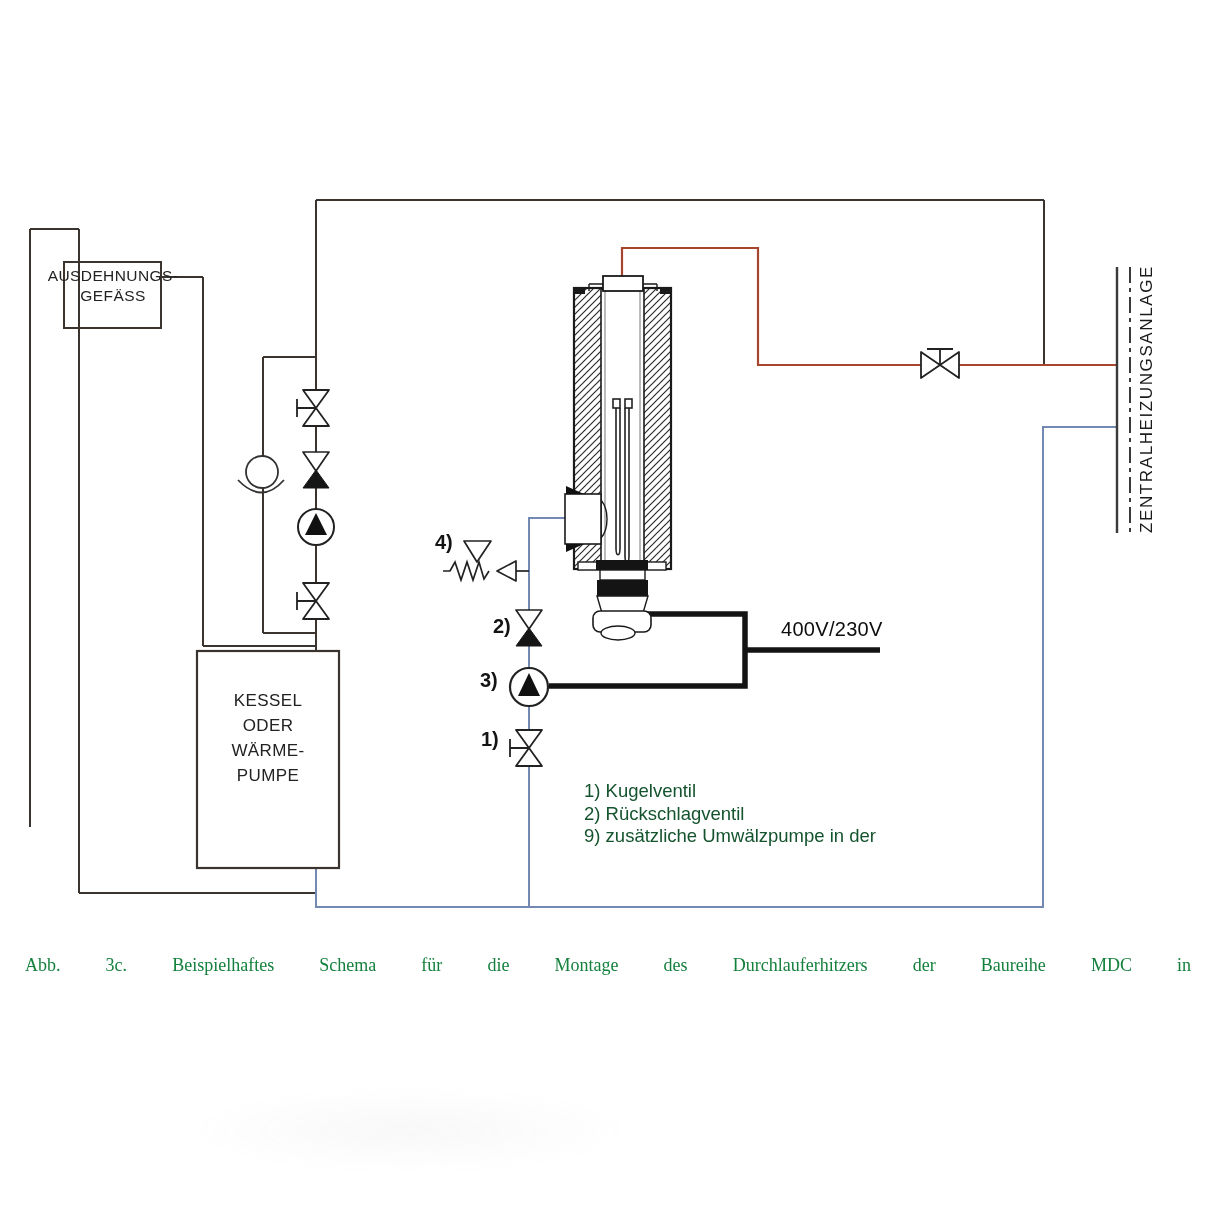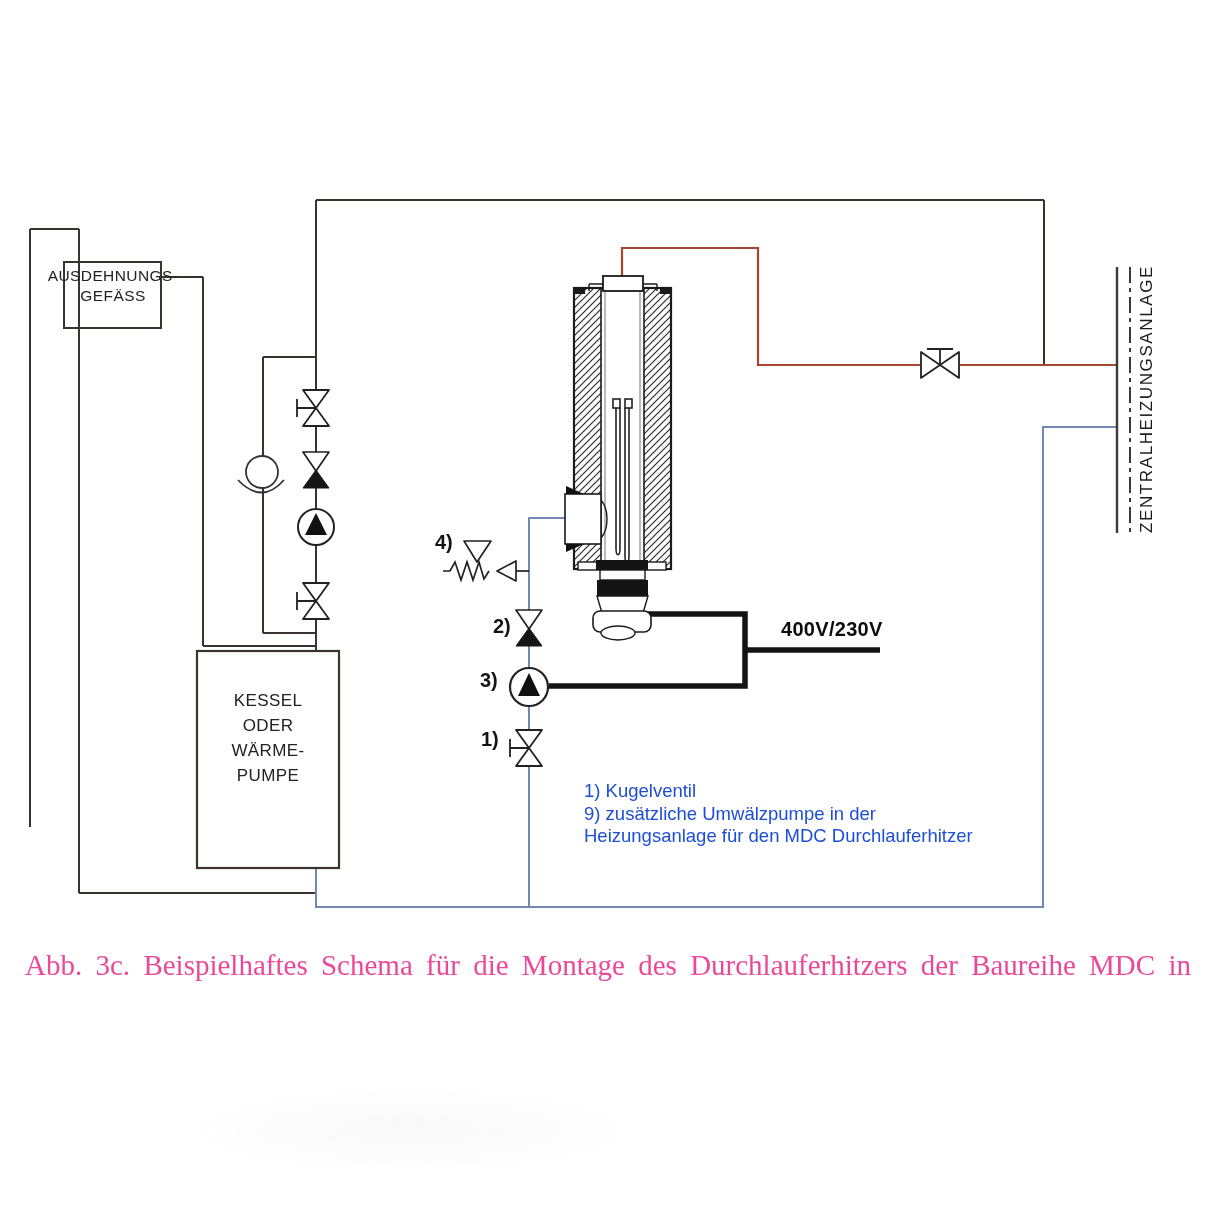--- a/index.html
+++ b/index.html
@@ -19,27 +19,27 @@
   }
   .zentral-label{
     left:1147px;top:399px;transform:translate(-50%,-50%) rotate(-90deg);
     white-space:nowrap;font-size:17px;letter-spacing:1.6px;color:#1b1b1b;
   }
   .marker{font-size:20px;font-weight:bold;color:#141414;}
   .marker-4{left:435px;top:530px;}
   .marker-2{left:493px;top:614px;}
   .marker-3{left:480px;top:668px;}
   .marker-1{left:481px;top:727px;}
-  .voltage-label{left:781px;top:617px;font-size:20px;font-weight:bold;color:#0d0d0d;letter-spacing:.3px;}
-  .legend{left:584px;top:780px;width:450px;font-size:18.5px;line-height:22.6px;color:#1d4ed8;}
+  .voltage-label{left:781px;top:617px;font-size:20px;font-weight:normal;color:#0d0d0d;letter-spacing:.3px;}
+  .legend{left:584px;top:780px;width:450px;font-size:18.5px;line-height:22.6px;color:#14532d;}
   .legend div{white-space:nowrap;}
   .caption{
     left:25px;top:946px;width:1166px;
     font-family:"Liberation Serif","DejaVu Serif",serif;
-    font-size:29px;line-height:38px;color:#ec4899;
+    font-size:18px;line-height:38px;color:#15803d;
   }
   .caption .just{text-align:justify;text-align-last:justify;}
   .smudge{
     left:90px;top:1070px;width:640px;height:120px;border-radius:50%;
     background:radial-gradient(closest-side,#9a9a9a,transparent 70%);
     opacity:.07;filter:blur(6px);
   }
 </style>
 </head>
 <body>
@@ -183,22 +183,22 @@
 
   <div class="lbl marker marker-4">4)</div>
   <div class="lbl marker marker-2">2)</div>
   <div class="lbl marker marker-3">3)</div>
   <div class="lbl marker marker-1">1)</div>
 
   <div class="lbl voltage-label">400V/230V</div>
 
   <div class="lbl legend">
     <div>1) Kugelventil</div>
+    <div>2) Rückschlagventil</div>
     <div>9) zusätzliche Umwälzpumpe in der</div>
-    <div>Heizungsanlage für den MDC Durchlauferhitzer</div>
   </div>
 
   <div class="lbl caption">
     <div class="just">Abb. 3c. Beispielhaftes Schema für die Montage des Durchlauferhitzers der Baureihe MDC in</div>
   </div>
 
   <div class="lbl smudge"></div>
 </div>
 
 </body></html>

